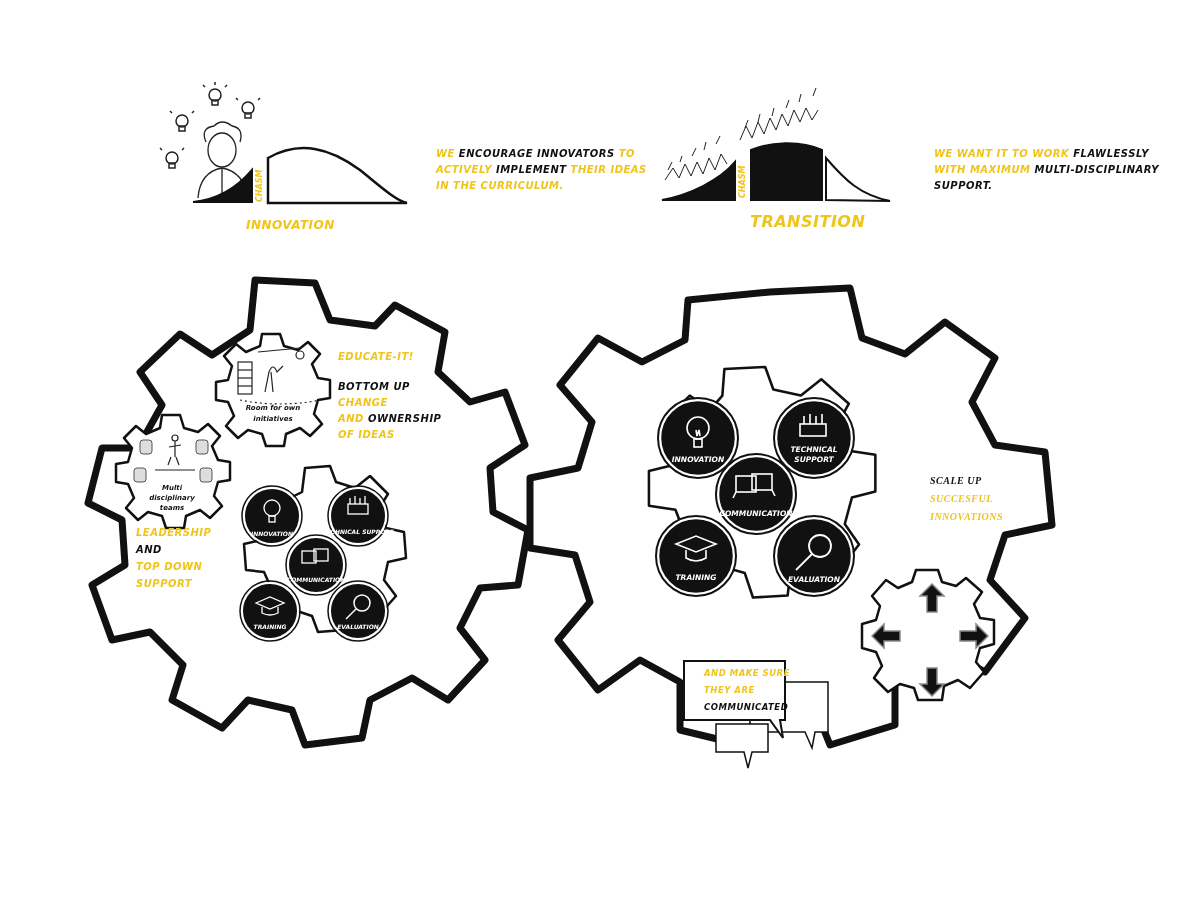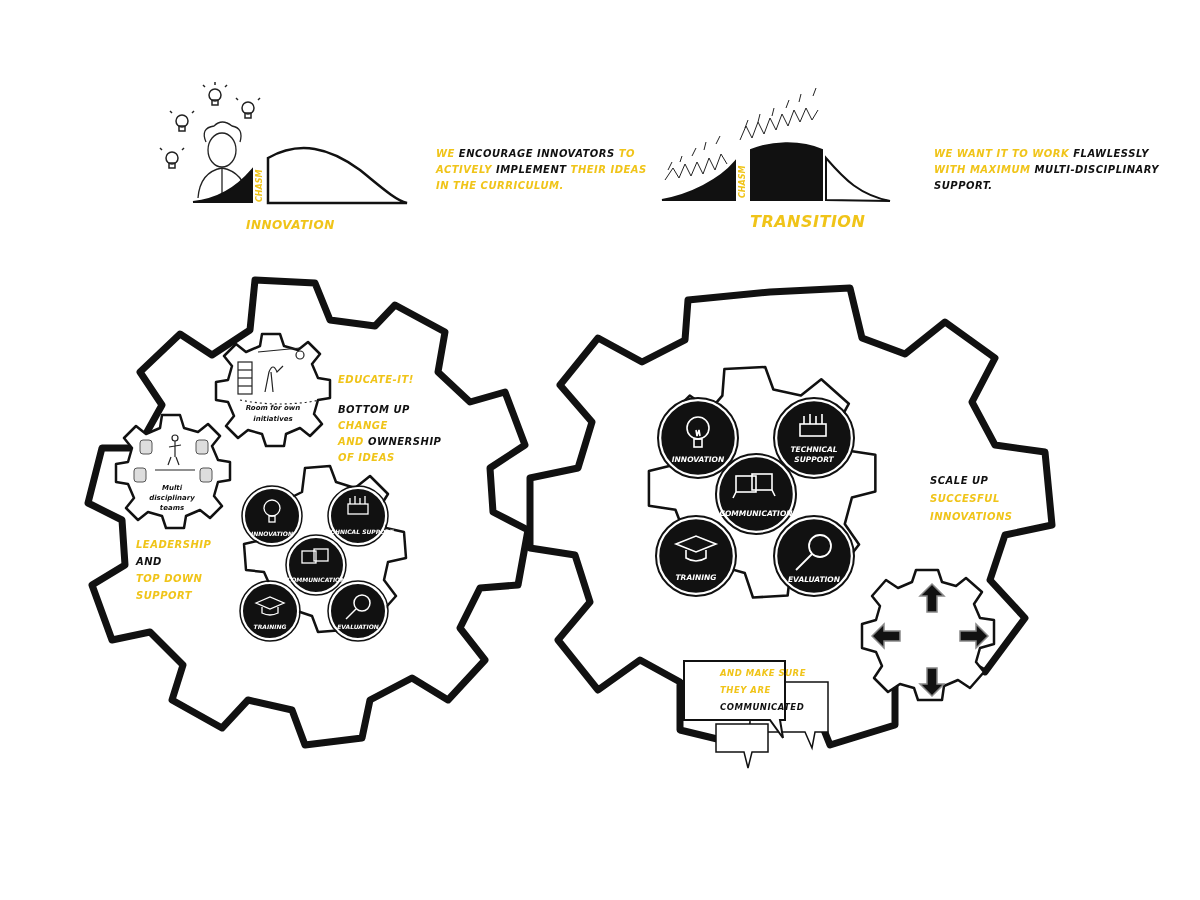--- a/index.html
+++ b/index.html
@@ -259,39 +259,39 @@
   <div><span class="y">in the curriculum.</span></div>
 </div>
 
 <div class="abs hand label-y" style="left:750px;top:212px;font-size:16px;">Transition</div>
 <div class="abs hand caption" style="left:910px;top:146px;width:240px;margin-left:24px;">
   <div><span class="y">We want it to work </span><span class="k">flawlessly</span></div>
   <div><span class="y">with maximum </span><span class="k">multi-disciplinary</span></div>
   <div><span class="k">support.</span></div>
 </div>
 
-<div class="abs hand caption" style="left:338px;top:372px;font-size:10px;line-height:16px;font-style:italic;">
+<div class="abs hand caption" style="left:338px;top:349px;font-size:10px;line-height:16px;font-style:italic;">
   <div class="y">Educate-it!</div>
   <div style="height:14px;"></div>
   <div class="k">Bottom up</div>
   <div class="y">change</div>
   <div><span class="y">and </span><span class="k">ownership</span></div>
   <div class="y">of ideas</div>
 </div>
 
-<div class="abs hand caption" style="left:136px;top:536px;font-size:10px;line-height:17px;">
+<div class="abs hand caption" style="left:136px;top:524px;font-size:10px;line-height:17px;">
   <div class="y">Leadership</div>
   <div class="k">and</div>
   <div class="y">Top down</div>
   <div class="y">support</div>
 </div>
 
-<div class="abs hand caption" style="left:930px;top:472px;font-size:10px;line-height:18px;">
+<div class="abs hand caption" style="left:930px;top:472px;font-size:10px;line-height:18px;font-family:Liberation Serif, serif;">
   <div class="k">Scale up</div>
   <div class="y">Succesful</div>
   <div class="y">innovations</div>
 </div>
 
-<div class="abs hand caption" style="left:720px;top:665px;font-size:8.5px;line-height:17px;">
+<div class="abs hand caption" style="left:704px;top:665px;font-size:8.5px;line-height:17px;">
   <div class="y">And make sure</div>
   <div class="y">they are</div>
   <div class="k">communicated</div>
 </div>
 
 </body></html>

